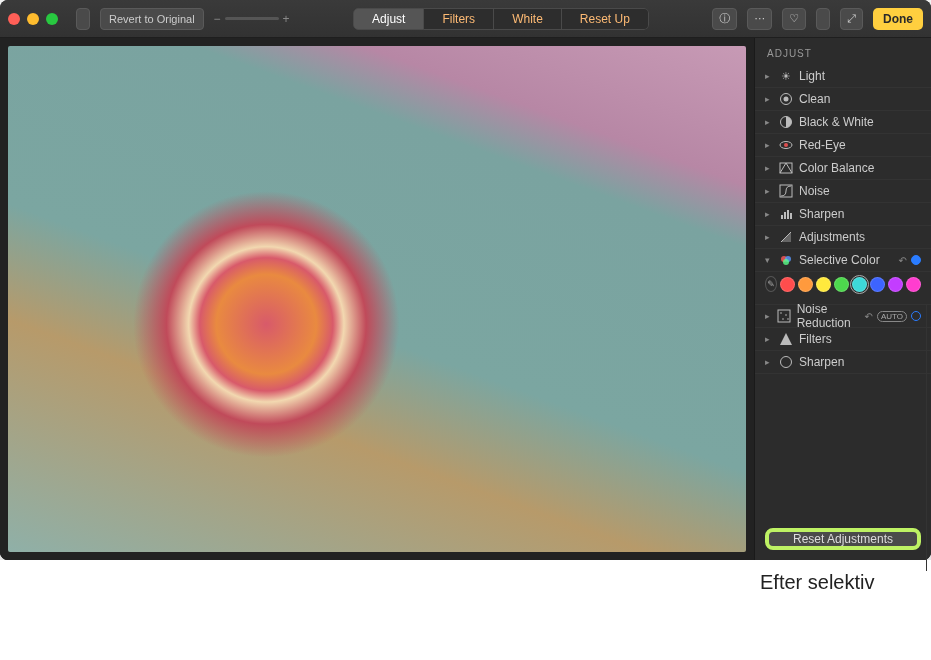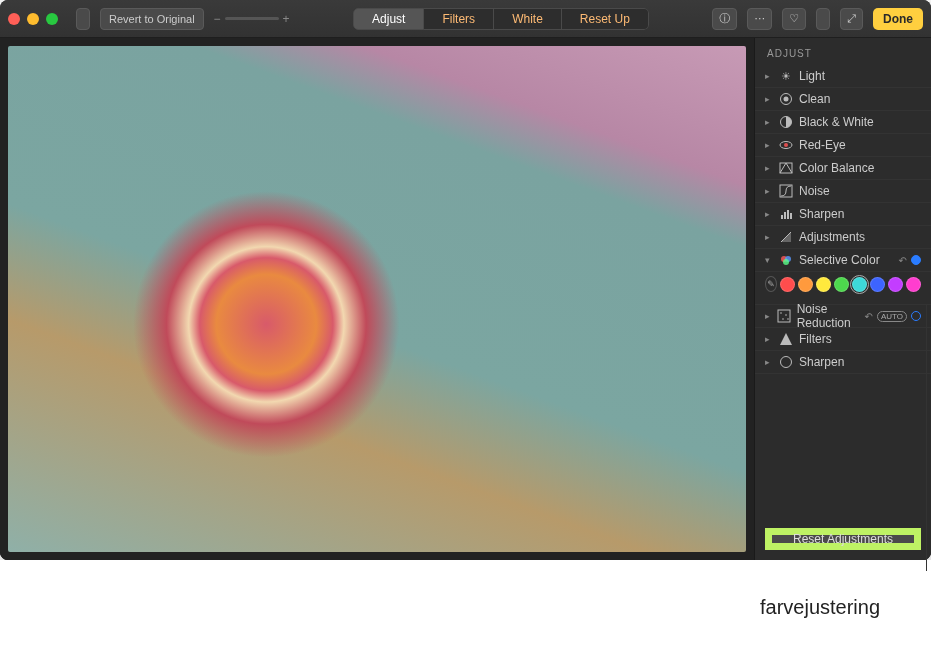--- a/index.html
+++ b/index.html
@@ -48,21 +48,21 @@
   .swatch-row { display:flex; gap:3px; align-items:center; margin-bottom:6px; }
   .eyedropper { width:16px; height:16px; border-radius:50%; border:1px solid #555; display:flex; align-items:center; justify-content:center; font-size:9px; color:#aaa; }
   .swatch { width:15px; height:15px; border-radius:50%; border:1px solid rgba(255,255,255,0.15); }
   .swatch.selected { outline:1.5px solid #aaa; outline-offset:1px; }
   .slider-row { display:flex; align-items:center; height:20px; margin-bottom:2px; position:relative; background:#3a3a3a; border-radius:2px; overflow:hidden; }
   .slider-row .fill { position:absolute; top:0; bottom:0; left:0; border-radius:2px 0 0 2px; }
   .slider-row .lbl { position:relative; font-size:11px; color:#eee; padding-left:4px; flex:1; }
   .slider-row .val { position:relative; font-size:11px; color:#eee; padding-right:4px; }
 
   .reset-area { padding: 10px; }
-  .reset-btn { width:100%; height:22px; background:#4a4a4a; border:7px solid #bef264; border-radius:0; color:#ddd; font-size:12px; display:flex; align-items:center; justify-content:center; }
+  .reset-btn { width:100%; height:22px; background:#4a4a4a; border:4px solid #bef264; border-radius:8px; color:#ddd; font-size:12px; display:flex; align-items:center; justify-content:center; }
 
   
   .annot { position:absolute; left: 760px; top: 570px; width: 180px; font-size: 20px; color:#222; line-height:1.25; }
   .annot-line { position:absolute; background:#333; }
 
   .icn svg { width:14px; height:14px; }
 </style>
 </head>
 <body>
 
@@ -295,15 +295,14 @@
         <div class="reset-btn">
           <span>Reset Adjustments</span>
         </div>
       </div>
     </div>
   </div>
 </div>
 
 <div class="annot-line" style="left:926px; top:304px; width:1px; height:267px;"></div>
 <div class="annot">
-  <br>
-  <span>farvejustering</span>
+  <span>Efter selektiv</span><br>
 </div>
 
 </body></html>

